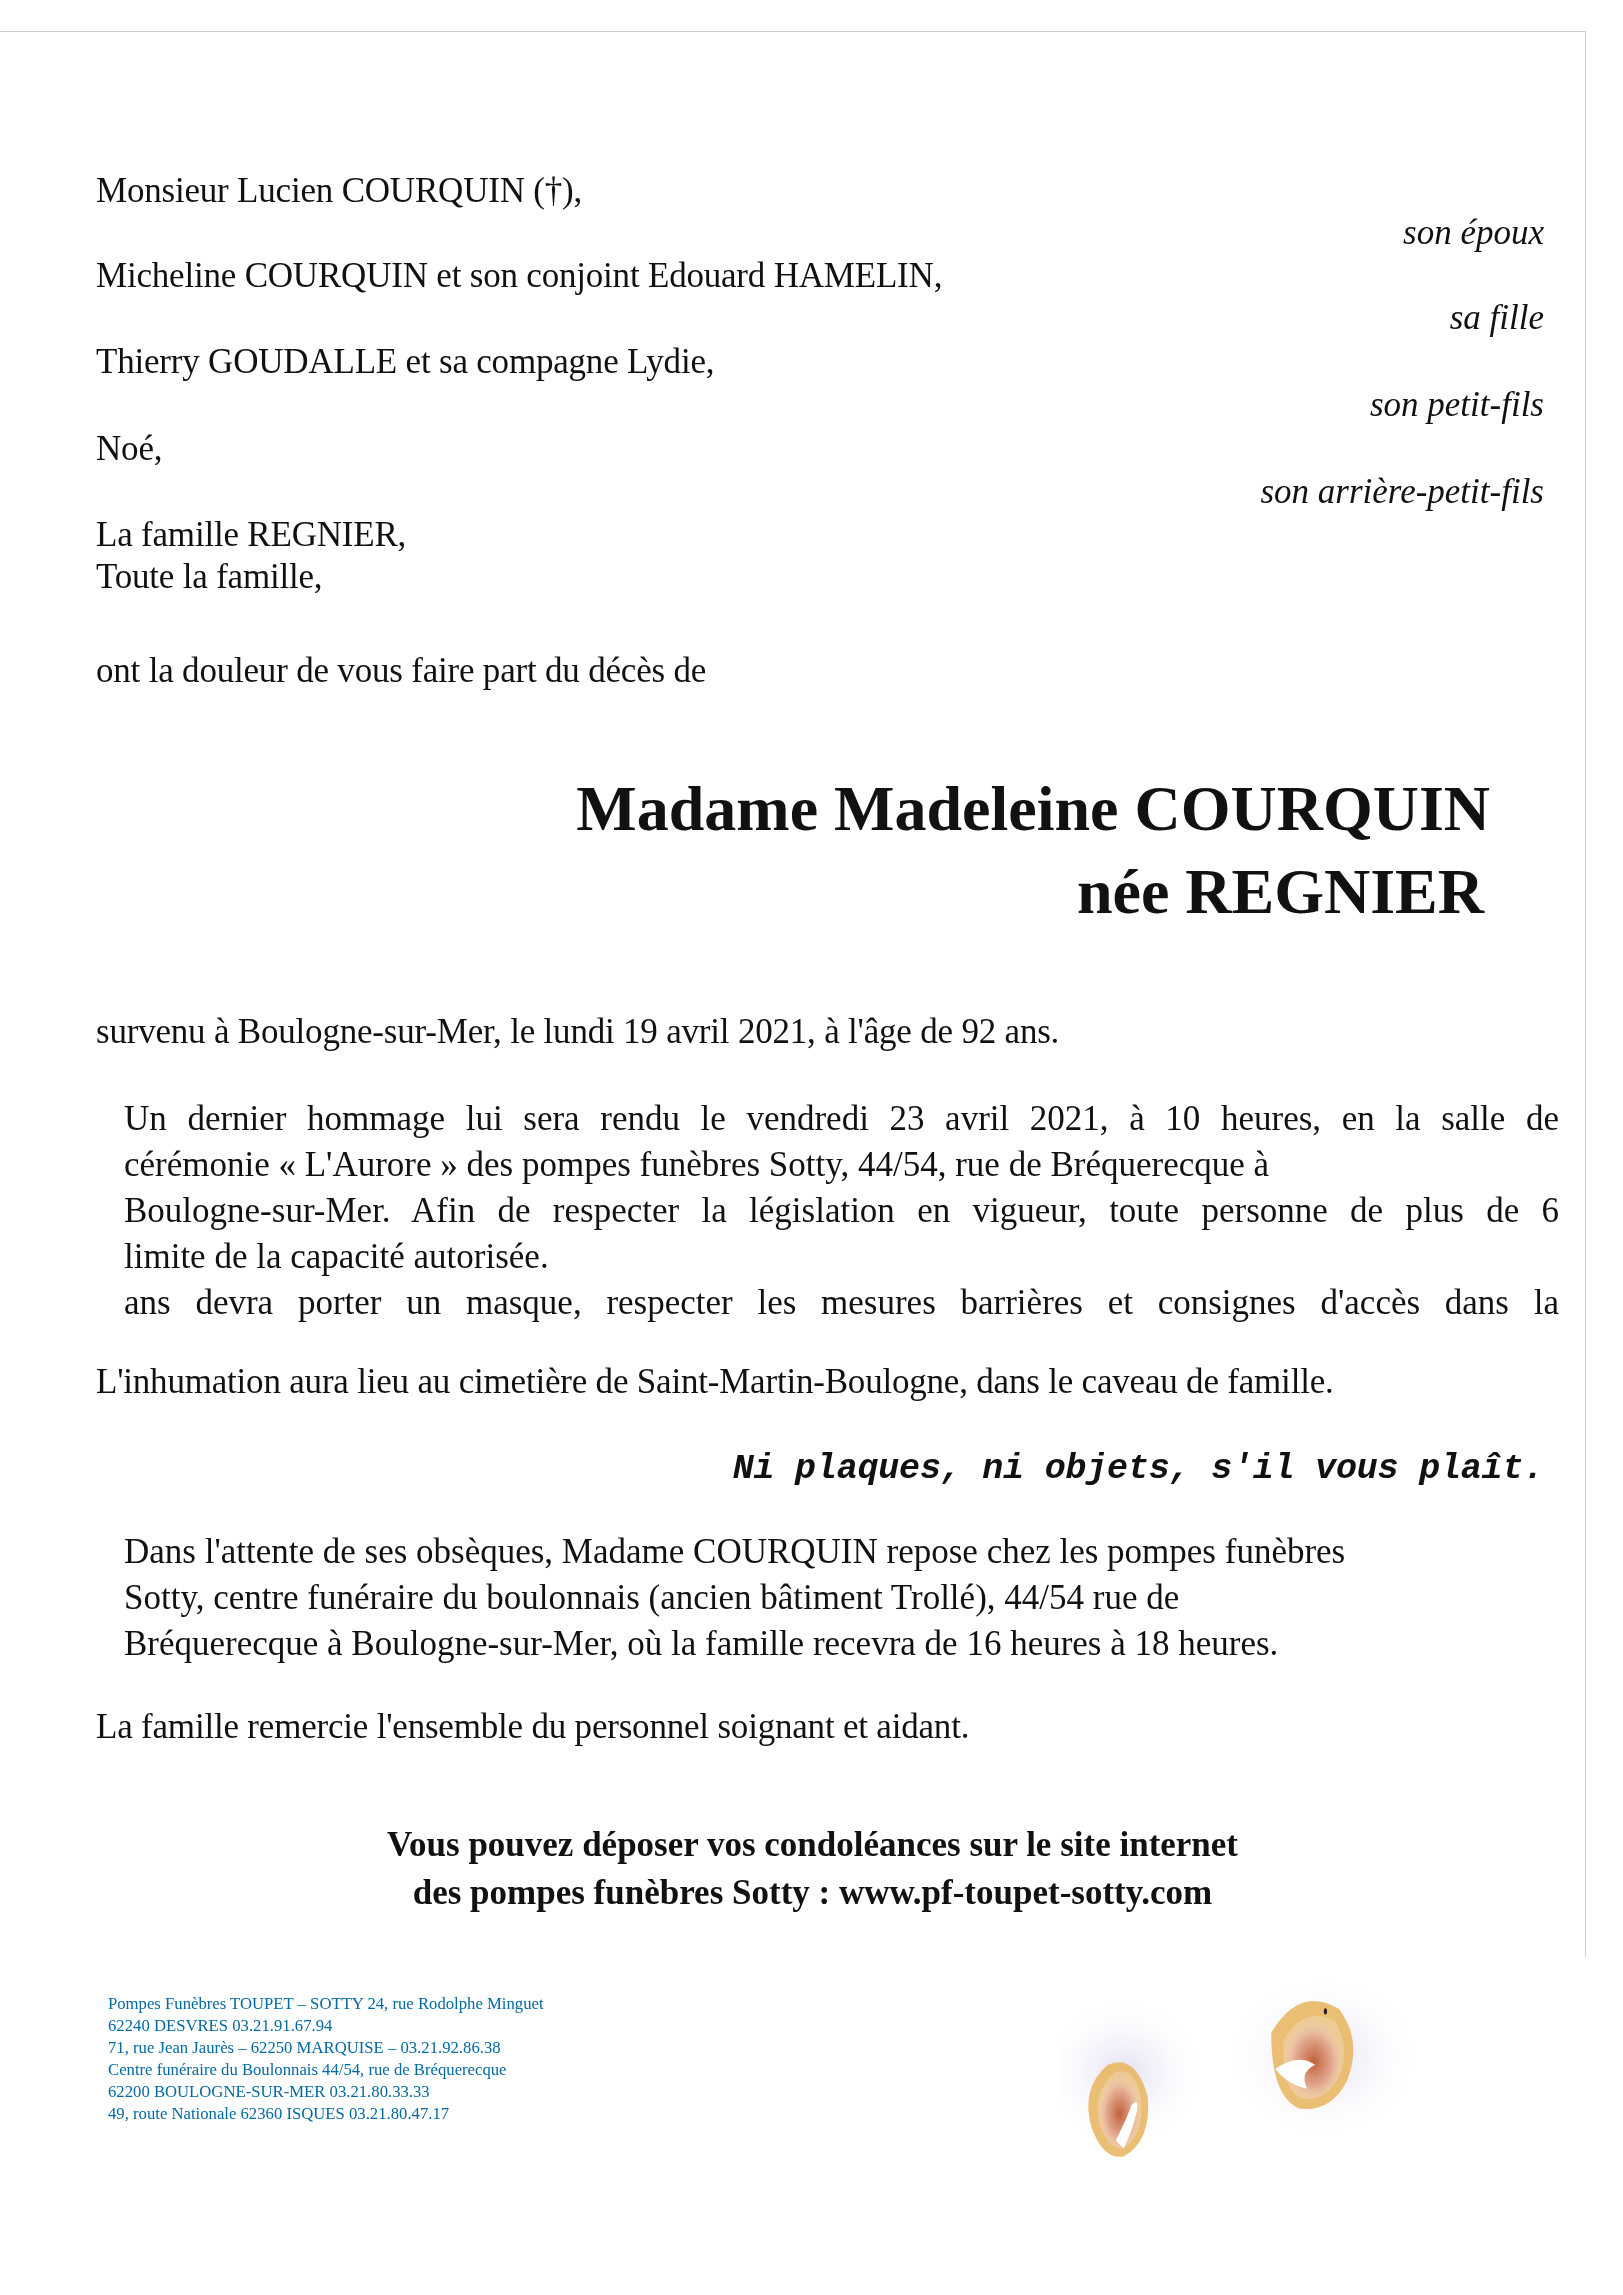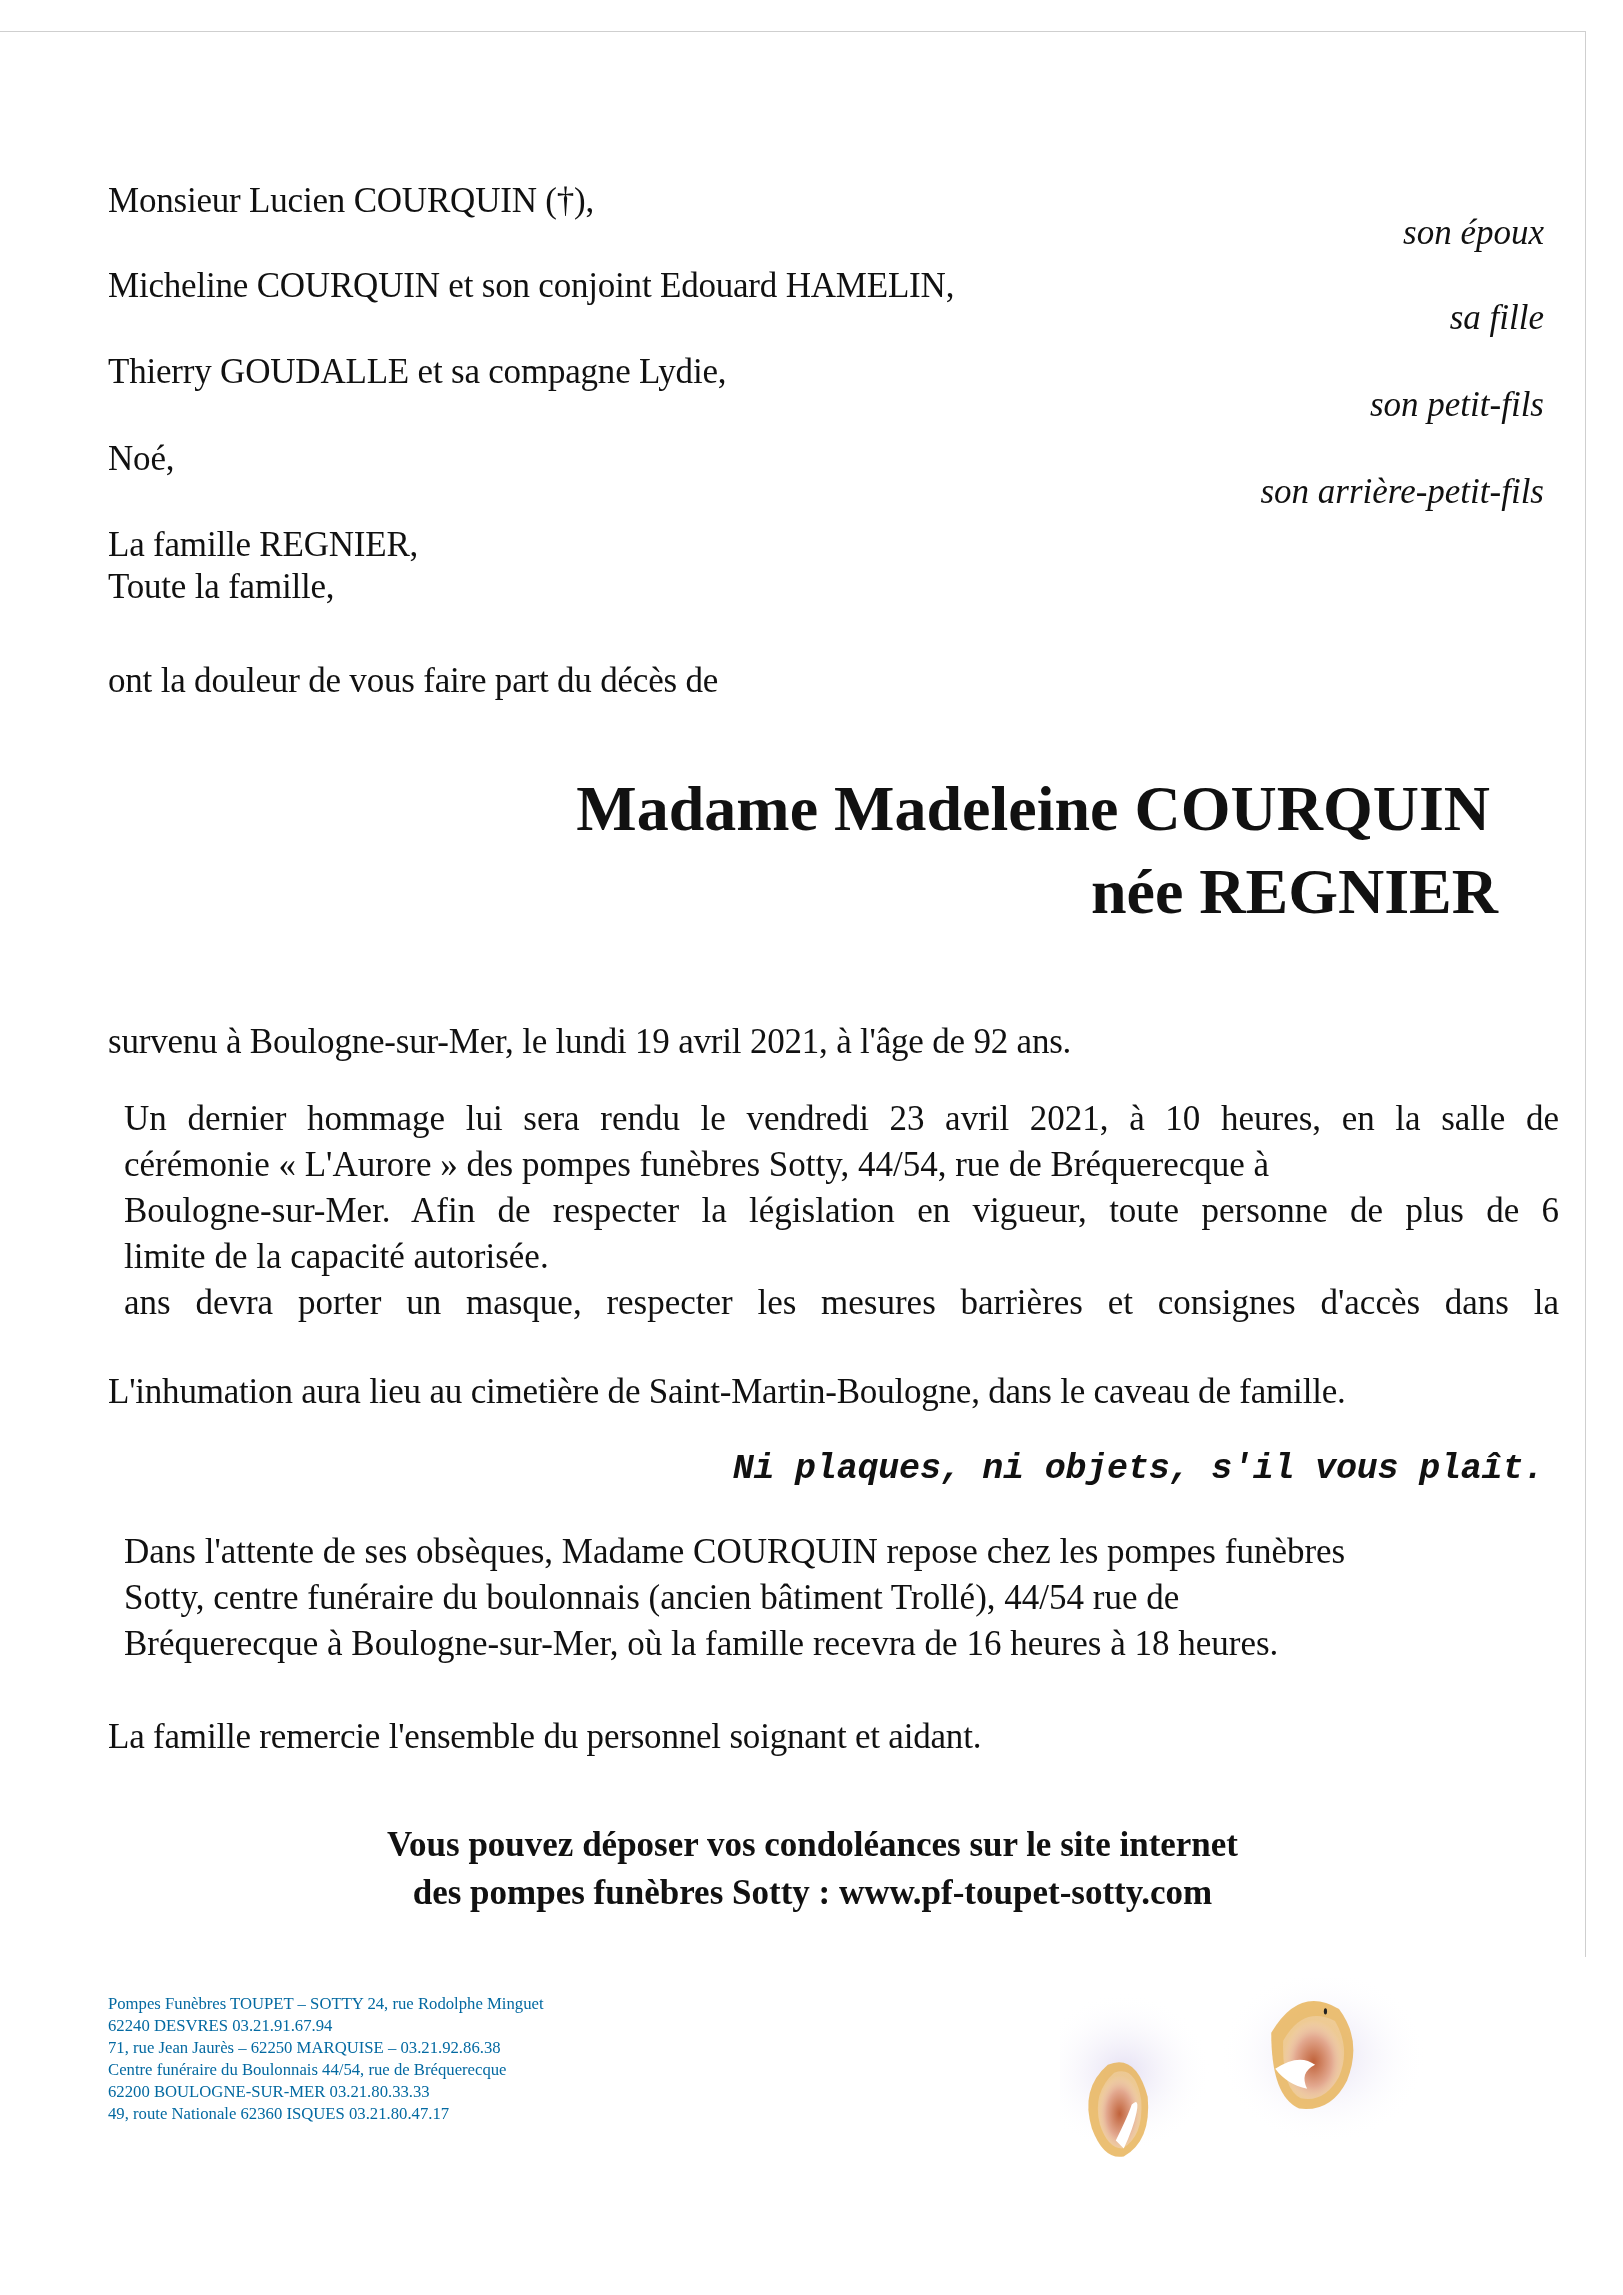--- a/index.html
+++ b/index.html
@@ -4,21 +4,21 @@
   <style>
     html, body { margin: 0; padding: 0; background: #ffffff; }
     body {
       width: 1624px; height: 2295px; position: relative; overflow: hidden;
       font-family: "Liberation Serif", "DejaVu Serif", serif; color: #111;
     }
     .border-top { position: absolute; left: 0; top: 31px; width: 1586px; height: 0; border-top: 1.6px solid #cfcfcf; }
     .border-right { position: absolute; left: 1585px; top: 31px; width: 0; height: 1926px; border-left: 1.6px solid #cfcfcf; }
     .txt { position: absolute; font-size: 35px; line-height: 41px; white-space: nowrap; letter-spacing: -0.2px; }
     .rel { position: absolute; right: 80px; font-style: italic; font-size: 35px; line-height: 41px; white-space: nowrap; text-align: right; }
-    .left { left: 108px; margin-top: 10px; }
+    .left { left: 96px; }
     .title { position: absolute; left: 0; width: 1331px; text-align: right; font-weight: bold; font-size: 64px; line-height: 77px; white-space: nowrap; }
     .para { position: absolute; left: 108px; width: 1435px; font-size: 35px; line-height: 46px; text-align: justify; margin-left: 16px; }
     .para .ln { display: block; white-space: nowrap; }
     .justify-ln { text-align: justify; text-align-last: justify; white-space: normal !important; }
     .bold-it { font-weight: bold; font-style: italic; }
     .closing { position: absolute; left: 0; width: 1259px; text-align: center; font-size: 35px; line-height: 48px; font-weight: bold; }
     .footer { position: absolute; left: 108px; top: 1993px; font-size: 16.7px; line-height: 22px; color: #0369a1; }
     .footer div { white-space: nowrap; }
     .orchid { position: absolute; left: 1060px; top: 1977px; width: 558px; height: 319px; }
   </style>
@@ -35,21 +35,21 @@
 <div class="txt left" style="top:341px">Thierry GOUDALLE et sa compagne Lydie,</div>
 <div class="rel" style="top:384px">son petit-fils</div>
 <div class="txt left" style="top:428px">Noé,</div>
 <div class="rel" style="top:471px">son arrière-petit-fils</div>
 <div class="txt left" style="top:514px">La famille REGNIER,</div>
 <div class="txt left" style="top:556px">Toute la famille,</div>
 
 <div class="txt left" style="top:650px">ont la douleur de vous faire part du décès de</div>
 
 <div class="title" style="top:770px; left:159px;">Madame Madeleine COURQUIN</div>
-<div class="title" style="top:853px; left:167px;">née REGNIER</div>
+<div class="title" style="top:853px; left:153px;">née REGNIER</div>
 
 <div class="txt left" style="top:1011px">survenu à Boulogne-sur-Mer, le lundi 19 avril 2021, à l'âge de 92 ans.</div>
 
 <div class="para" style="top:1096px; width:1435px;">
   <span class="ln justify-ln">Un dernier hommage lui sera rendu le vendredi 23 avril 2021, à 10 heures, en la salle de</span>
   <span class="ln">cérémonie « L'Aurore » des pompes funèbres Sotty, 44/54, rue de Bréquerecque à</span>
   <span class="ln justify-ln">Boulogne-sur-Mer. Afin de respecter la législation en vigueur, toute personne de plus de 6</span>
   <span class="ln">limite de la capacité autorisée.</span>
   <span class="ln justify-ln">ans devra porter un masque, respecter les mesures barrières et consignes d'accès dans la</span>
 </div>

